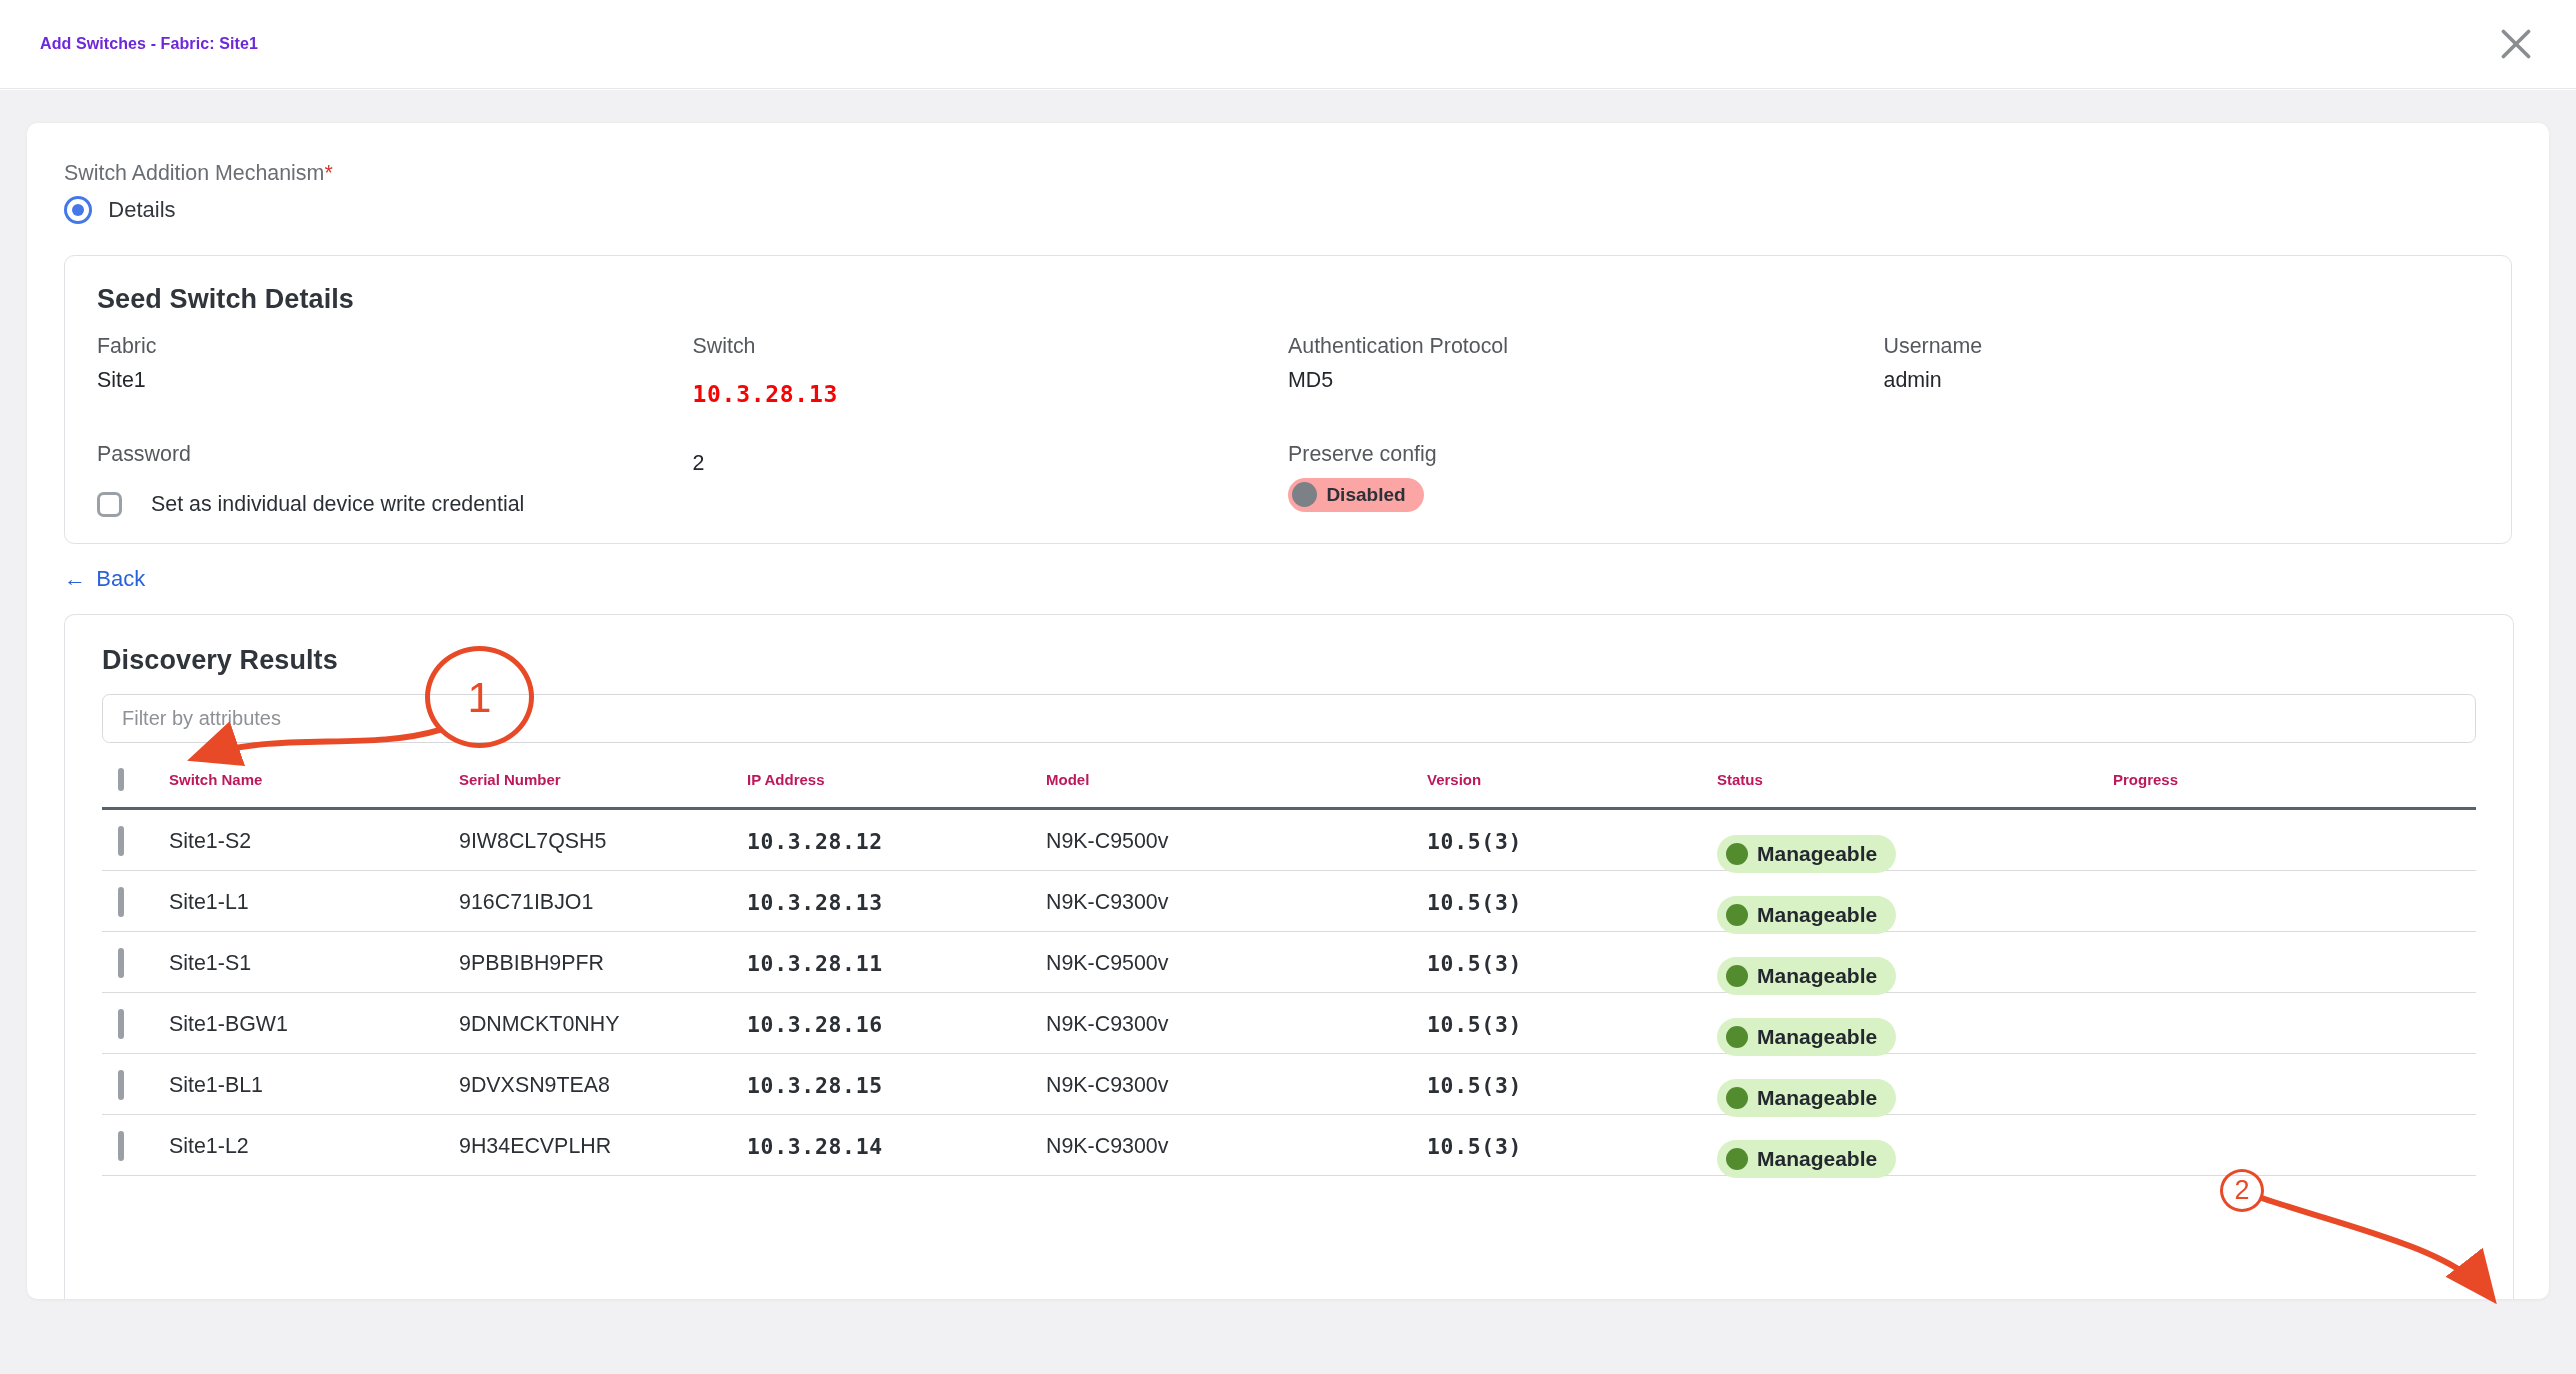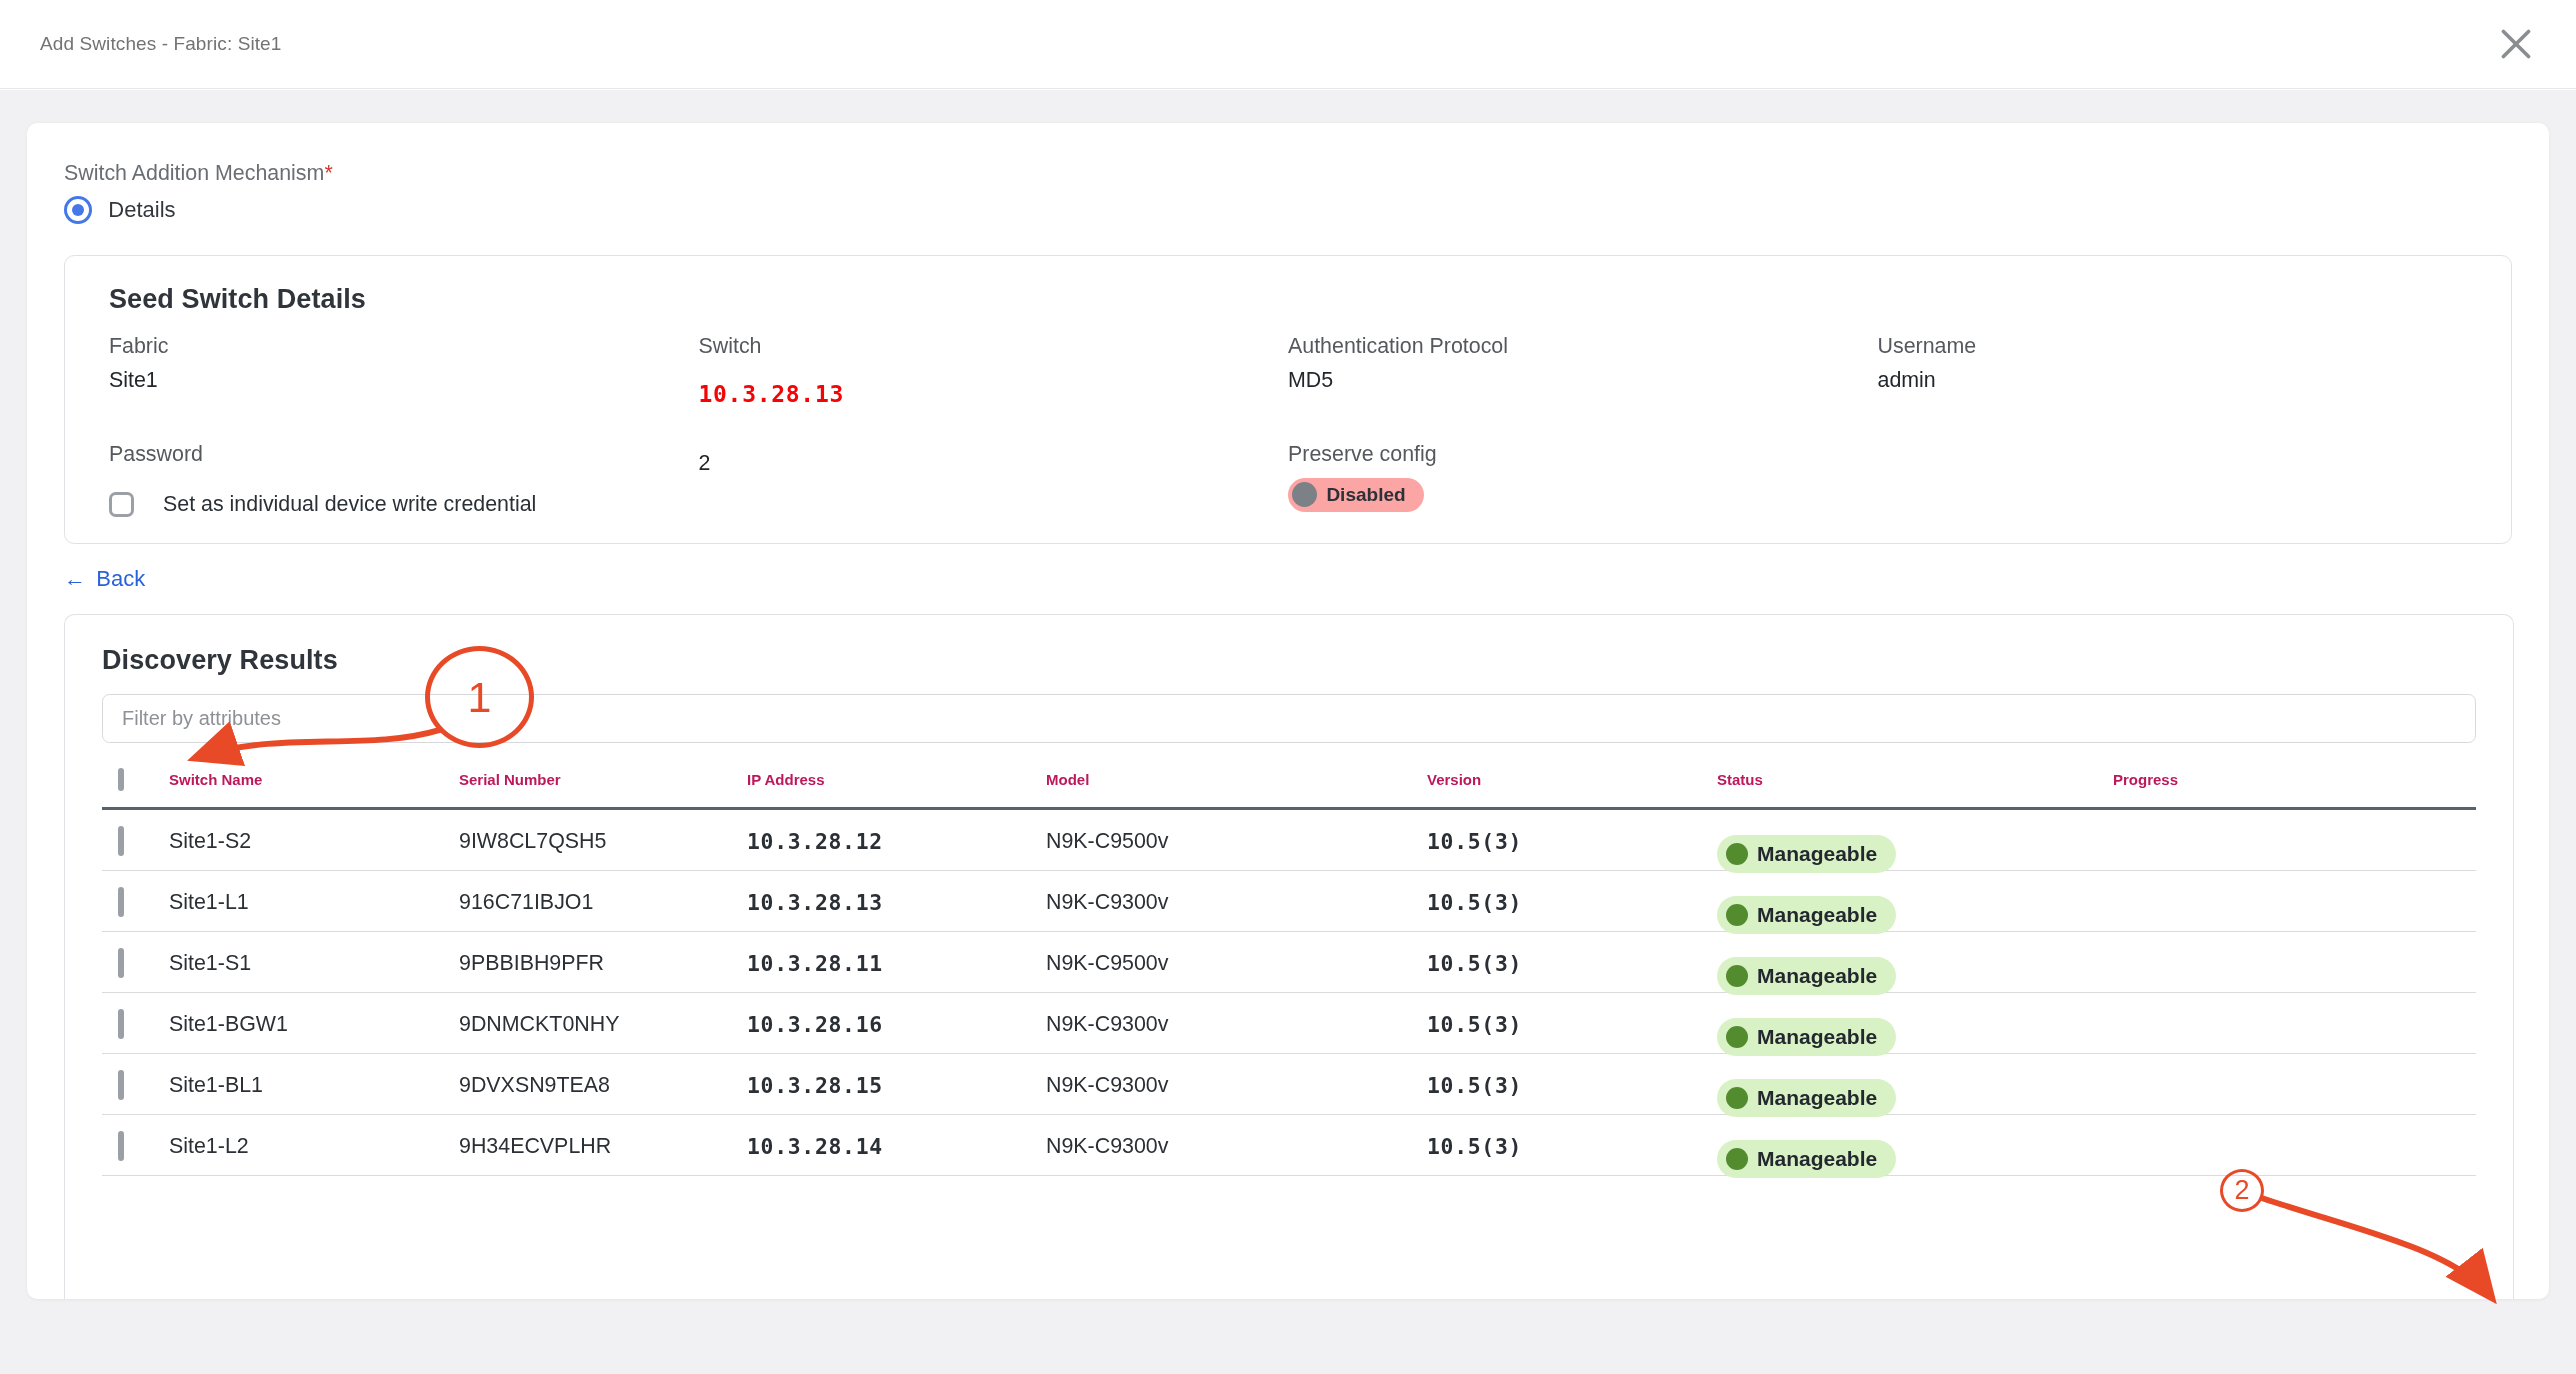--- a/index.html
+++ b/index.html
@@ -10,21 +10,21 @@
   }
   .screen { position:absolute; inset:0; }
 
   
   .dlg-header {
     position:absolute; top:0; left:0; right:0; height:89px;
     background:#ffffff; border-bottom:1.5px solid #e7e8ea;
     display:flex; align-items:center; justify-content:space-between;
     padding:0 40px; z-index:3;
   }
-  .dlg-title { font-size:19px; font-weight:400; color:#737373; letter-spacing:0.1px; }
+  .dlg-title { font-size:16px; font-weight:700; color:#6d28d9; letter-spacing:0.1px; }
   .close-btn { width:41px; height:41px; border:none; background:transparent; cursor:pointer;
     display:flex; align-items:center; justify-content:center; }
 
   
   .dlg-body {
     position:absolute; top:90px; left:0; right:0; bottom:0;
     background:#f1f1f3;
   }
   .panel {
     position:absolute; top:33px; left:27px; right:27px; bottom:75px;
@@ -40,21 +40,21 @@
     width:28px; height:28px; border-radius:50%; border:3.7px solid #4478e8;
     background:#ffffff; display:flex; align-items:center; justify-content:center;
   }
   .radio-inner { width:12px; height:12px; border-radius:50%; background:#4478e8; }
   .radio-label { font-size:22px; color:#33383e; }
 
   
   .card {
     border:1.5px solid #e0e1e5; border-radius:10.3px; background:#ffffff;
   }
-  .seed-card { margin-top:31px; height:289px; padding:28px 44px; }
+  .seed-card { margin-top:31px; height:289px; padding:28px 32px; }
   .card-title { font-size:27px; font-weight:700; color:#30353b; letter-spacing:0.1px; }
   .seed-grid {
     display:grid; grid-template-columns:repeat(4,1fr);
     margin-top:19px; row-gap:35px;
   }
   .field-label { font-size:21.4px; color:#55595e; }
   .field-value { font-size:21.4px; color:#23272c; margin-top:9px; }
   .mono-red {
     font-family:"DejaVu Sans Mono", monospace;
     color:#f40505; font-size:23px; font-weight:600; letter-spacing:0.7px;

